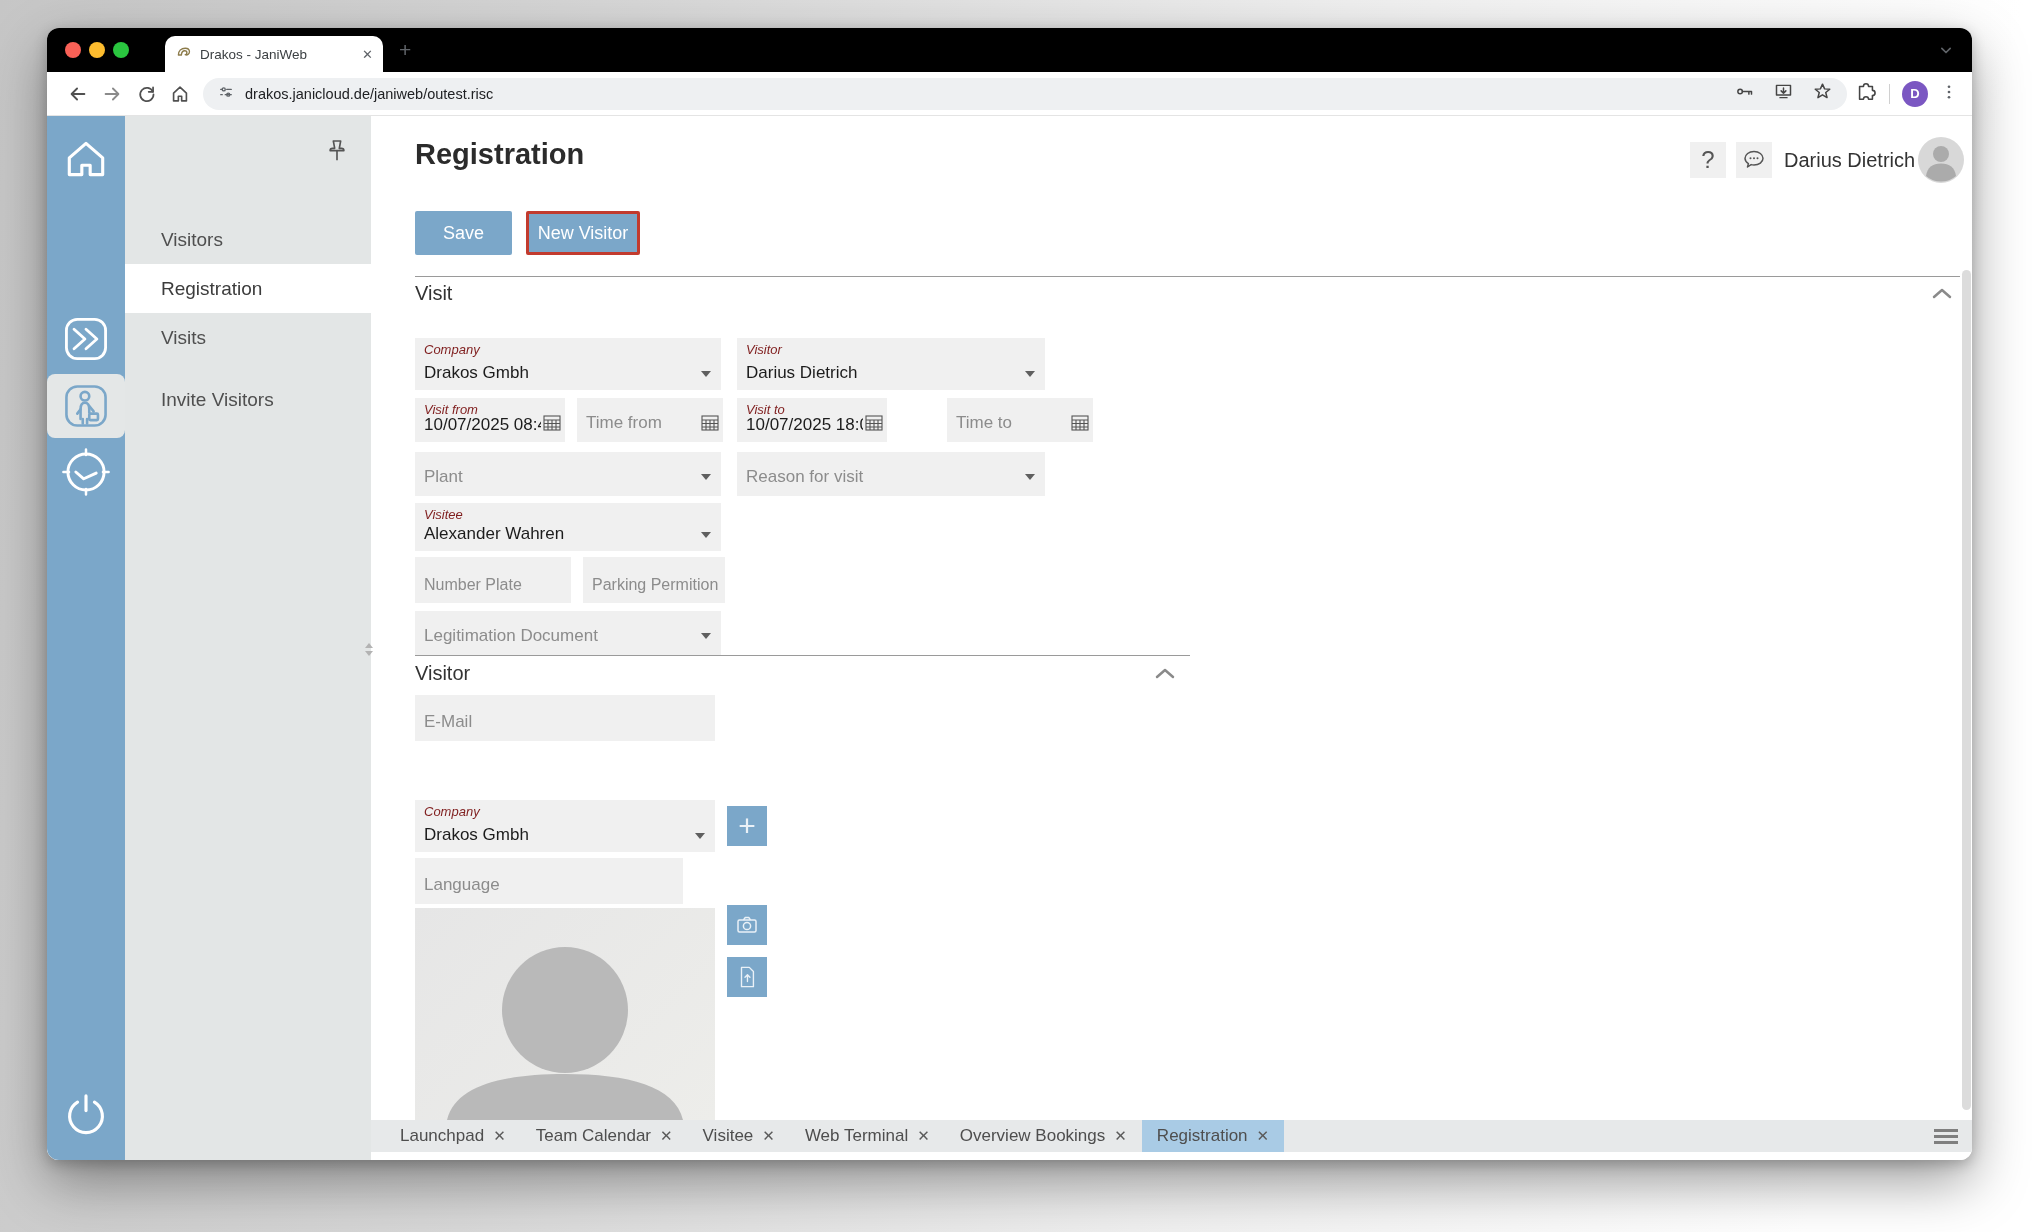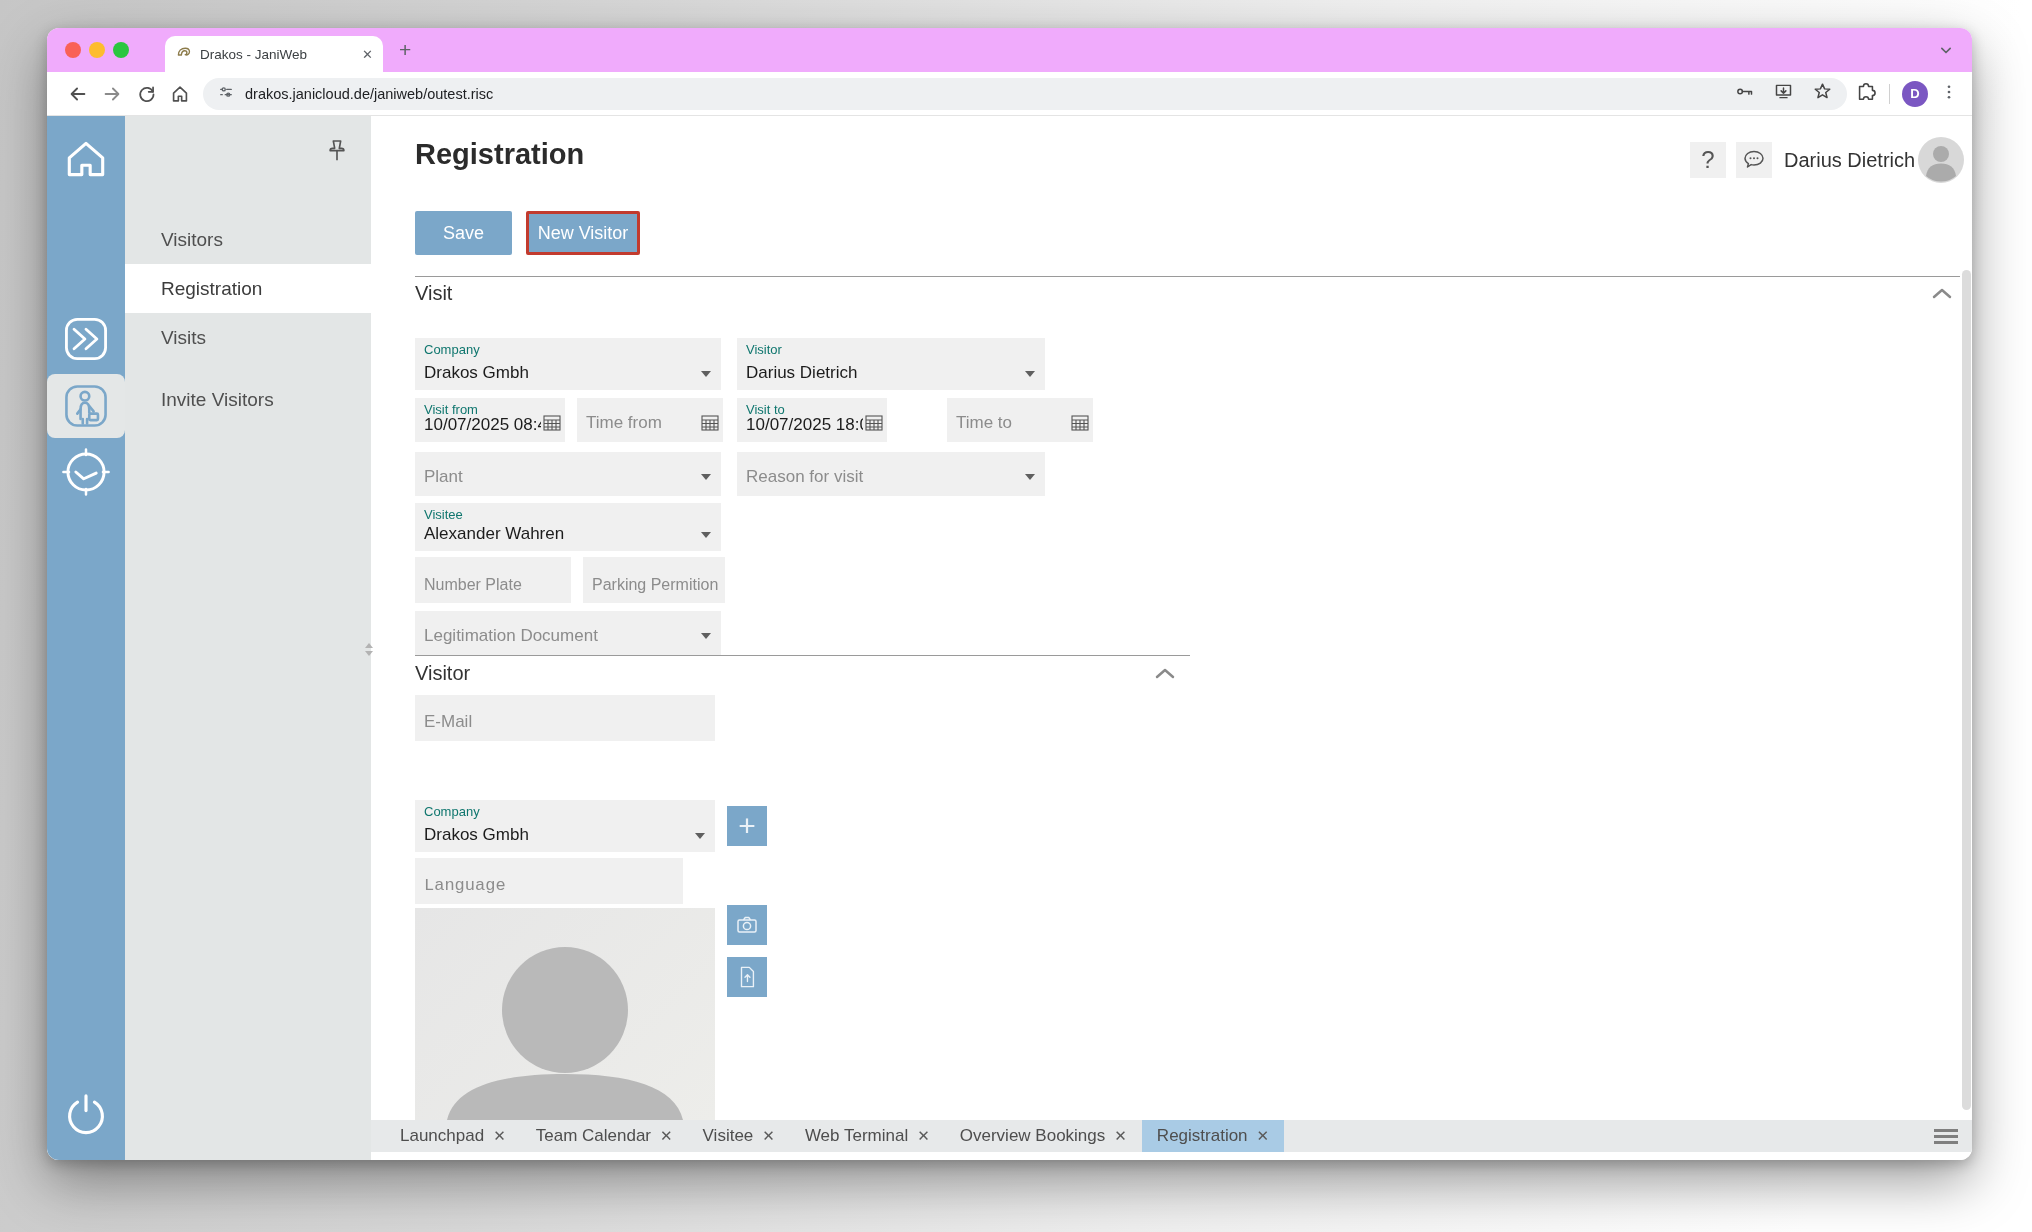--- a/index.html
+++ b/index.html
@@ -4,21 +4,21 @@
 <style>
   * { margin:0; padding:0; box-sizing:border-box; }
   html,body { width:2032px; height:1232px; font-family:"Liberation Sans", sans-serif; }
   #canvas { position:relative; width:2032px; height:1232px;
     background:linear-gradient(100deg,#c6c6c6 0%,#d8d8d8 30%,#efefef 60%,#ffffff 90%); overflow:hidden; }
   .window { position:absolute; left:47px; top:28px; width:1925px; height:1132px;
     border-radius:12px; overflow:hidden; background:#fff;
     box-shadow:0 22px 55px rgba(0,0,0,.38), 0 4px 14px rgba(0,0,0,.22); }
 
   
-  .tabstrip { position:absolute; left:0; top:0; right:0; height:56px; background:#f0abfc; }
+  .tabstrip { position:absolute; left:0; top:0; right:0; height:56px; background:#000000; }
   .tl { position:absolute; top:14px; width:16px; height:16px; border-radius:50%; }
   .tl.r { left:18px;  background:#f96157; }
   .tl.y { left:42px;  background:#fdbc2e; }
   .tl.g { left:66px;  background:#2ac63f; }
   .btab-chrome { position:absolute; left:118px; top:8px; width:218px; height:36px; background:#fff;
     border-radius:10px 10px 0 0; display:flex; align-items:center; padding:0 10px; }
   .btab-chrome .title { font-size:13.5px; color:#3c4043; flex:1; white-space:nowrap; overflow:hidden; margin-left:8px; }
   .tab-close { font-size:13px; color:#5f6368; cursor:default; }
   .newtab { position:absolute; left:352px; top:12px; font-size:21px; color:#5f6368; line-height:20px; }
   .strip-chev { position:absolute; right:16px; top:12px; }
@@ -60,21 +60,21 @@
     display:flex; align-items:center; justify-content:center; border-radius:2px; }
   .btn-save { left:368px; width:97px; }
   .btn-new { left:479px; width:114px; border:3px solid #c23b2e; }
 
   .hr1 { position:absolute; left:368px; top:160px; width:1545px; height:1px; background:#9a9a9a; }
   .hr2 { position:absolute; left:368px; top:539px; width:775px; height:1px; background:#9a9a9a; }
   .sec-title { position:absolute; left:368px; font-size:20px; color:#333; }
   .chev-up { position:absolute; }
 
   .f { position:absolute; background:#f0f0f0; overflow:hidden; }
-  .f .lbl { position:absolute; left:9px; top:4px; font-size:13px; color:#0f766e; white-space:nowrap; }
+  .f .lbl { position:absolute; left:9px; top:4px; font-size:13px; color:#7f1d1d; white-space:nowrap;font-style:italic; }
   .f .val { position:absolute; left:9px; bottom:7px; right:24px; font-size:17px; color:#1c1c1c; white-space:nowrap; overflow:hidden; }
   .f .ph  { position:absolute; left:9px; bottom:9px; right:24px; font-size:17px; color:#8c8c8c; white-space:nowrap; overflow:hidden; }
   .car { position:absolute; right:10px; bottom:13px; width:0; height:0;
     border-left:5px solid transparent; border-right:5px solid transparent; border-top:6px solid #5f5f5f; }
   .cal { position:absolute; right:4px; bottom:7px; }
 
   .sq-btn { position:absolute; width:40px; height:40px; background:#7ba7c9; display:flex;
     align-items:center; justify-content:center; }
   .plus-glyph { color:#eaf1f7; font-size:30px; font-weight:300; line-height:30px; }
 
@@ -368,21 +368,21 @@
         <span class="ph">E-Mail</span>
       </div>
       <div class="f" style="left:368px; top:684px; width:300px; height:52px;">
         <span class="lbl">Company</span>
         <span class="val">Drakos Gmbh</span>
         <span class="car"></span>
       </div>
       <div class="sq-btn" style="left:680px; top:690px;">
         <span class="plus-glyph">+</span>
       </div>
-      <div class="f" style="left:368px; top:742px; width:268px; height:46px;font-family:Liberation Mono, monospace;">
+      <div class="f" style="left:368px; top:742px; width:268px; height:46px;">
         <span class="ph">Language</span>
       </div>
 
       <div class="photo">
         <svg width="300" height="212" viewBox="0 0 300 212">
           <circle cx="150" cy="102" r="63" fill="#b9b9b9"></circle>
           <path d="M32 212c8-34 55-46 118-46s110 12 118 46z" fill="#b9b9b9"></path>
         </svg>
       </div>
       <div class="sq-btn" style="left:680px; top:789px;">

